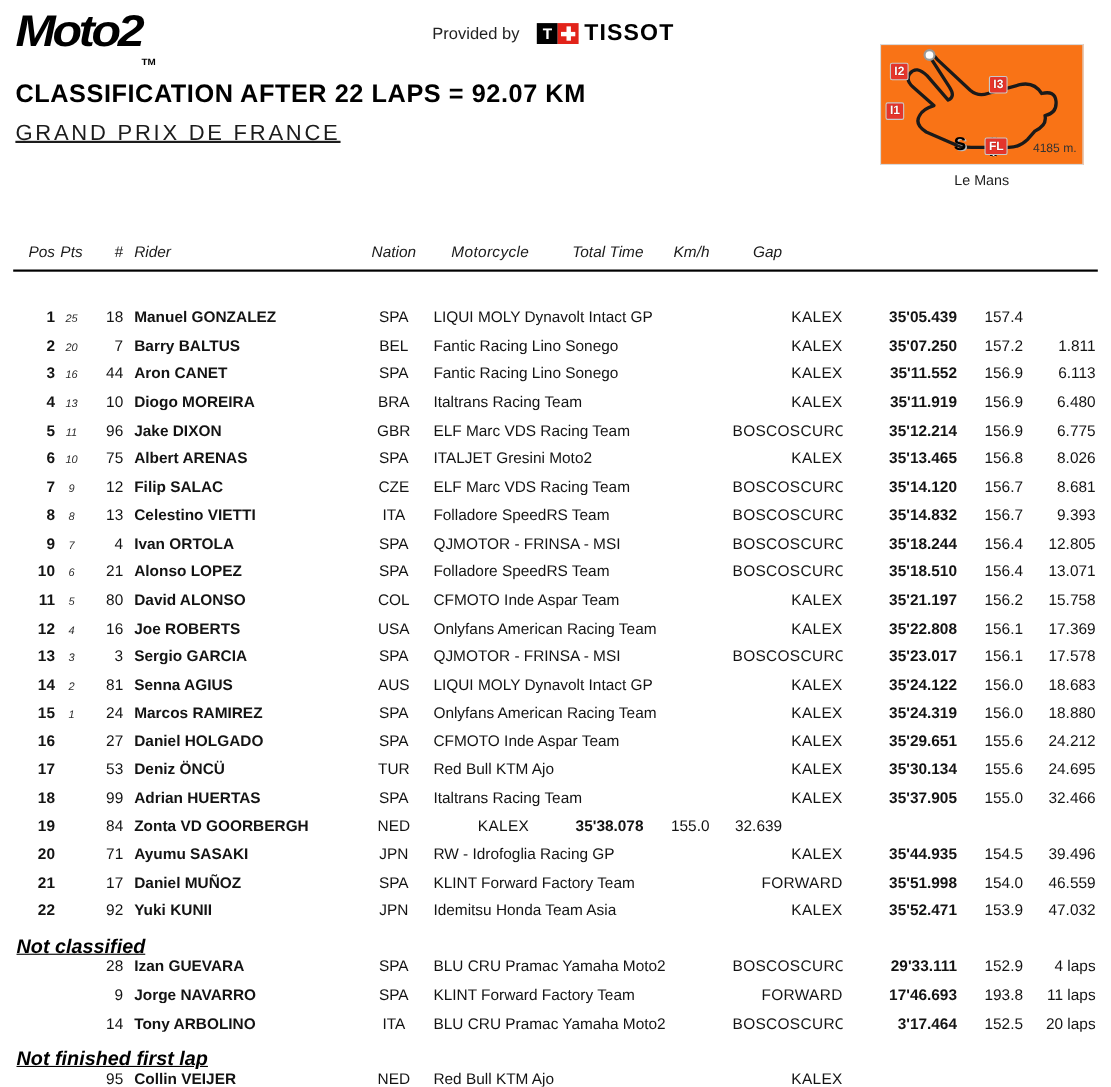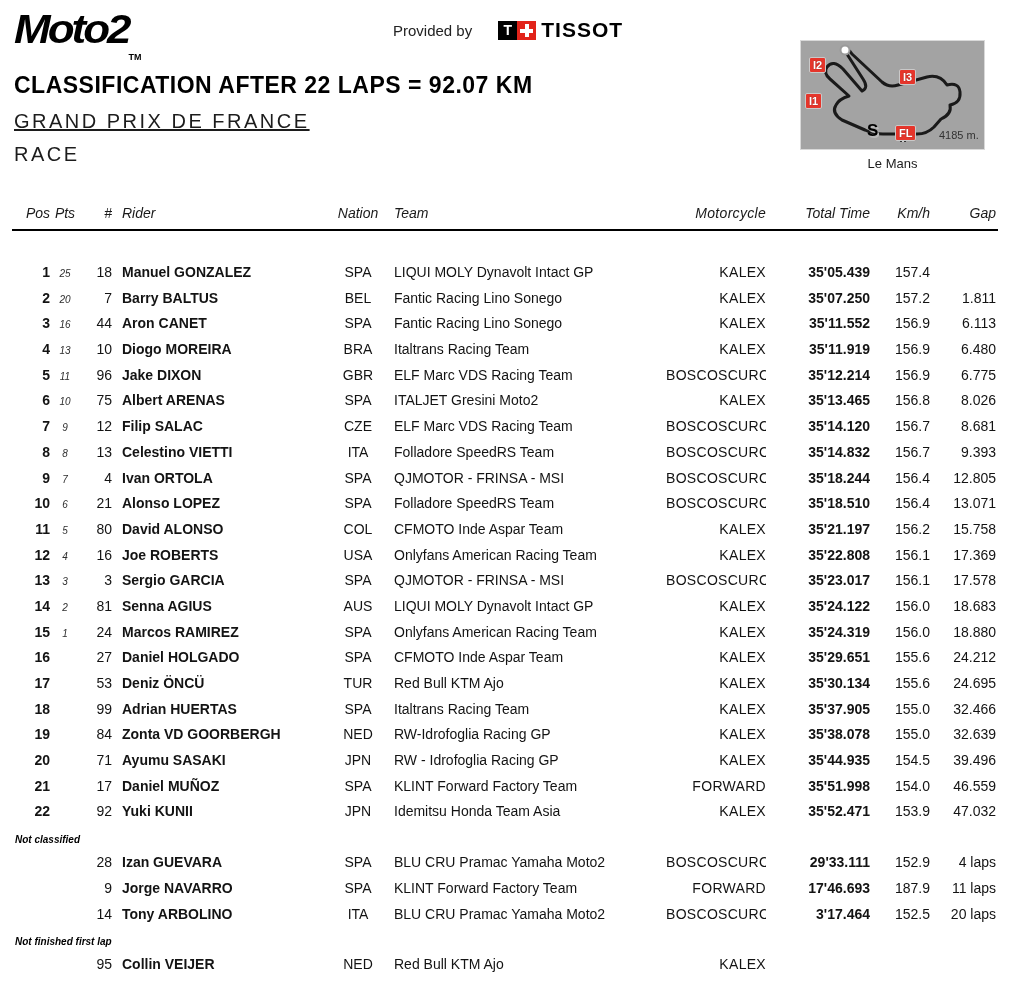--- a/index.html
+++ b/index.html
@@ -11,21 +11,21 @@
   }
   
   .logo {
     position:absolute; left:14px; top:4px;
     font-size:44px; font-weight:900; font-style:italic;
     letter-spacing:-3px; color:#000; transform:scaleY(0.92);
   }
   .logo .tm { font-size:9px; font-weight:700; font-style:normal; letter-spacing:0; vertical-align:-18px; }
   .provided {
     position:absolute; left:393px; top:18px;
-    display:flex; align-items:center; gap:26px;
+    display:flex; align-items:center; gap:16px;
   }
   .provided-label { font-size:15px; color:#222; }
   .tissot { display:flex; align-items:center; gap:0; }
   .tsq {
     width:19px; height:19px; display:flex; align-items:center; justify-content:center;
     background:#000; color:#fff; font-weight:800; font-size:14px;
   }
   .csq { width:19px; height:19px; background:#e2231a; position:relative; }
   .csq::before, .csq::after { content:""; position:absolute; background:#fff; }
   .csq::before { left:8px;  top:3px; width:4px; height:13px; }
@@ -33,21 +33,21 @@
   .tissot-word { font-size:21px; font-weight:800; letter-spacing:1px; margin-left:5px; color:#000; }
 
   .title-block { position:absolute; left:14px; top:72px; }
   .title-main { font-size:23px; font-weight:800; letter-spacing:0.5px; color:#000; }
   .title-sub  { font-size:20px; font-weight:400; letter-spacing:2.5px; margin-top:11px; color:#1c1c1c;text-decoration:underline; }
   .title-race { font-size:20px; font-weight:400; letter-spacing:2.5px; margin-top:10px; color:#1c1c1c; }
 
   
   .trackbox {
     position:absolute; left:800px; top:40px; width:185px; height:110px;
-    background:#a3a3a3; border:1px solid #d9d9d9;
+    background:#f97316; border:1px solid #d9d9d9;
   }
   .trackbox svg { position:absolute; left:0; top:0; }
   .tbadge {
     position:absolute; background:#e5352b; color:#fff; font-weight:800;
     font-size:11px; line-height:14px; padding:0 3px; border-radius:2px;
     text-shadow:0 0 1px #7a0f0a; border:1px solid #c9c9c9;
   }
   .b-i2 { left:8px;  top:16px; }
   .b-i1 { left:4px;  top:52px; }
   .b-i3 { left:98px; top:28px; }
@@ -56,58 +56,57 @@
   .tlen  { position:absolute; left:138px; top:88px; font-size:11px; color:#333; }
   .checker {
     position:absolute; left:99px; top:84px; width:6px; height:17px;
     background:conic-gradient(#000 25%, #fff 0 50%, #000 0 75%, #fff 0);
     background-size:4px 4.2px;
   }
   .trackname { position:absolute; left:800px; top:156px; width:185px; text-align:center; font-size:13px; color:#1c1c1c; }
 
   
   .table-wrap { position:absolute; left:12px; top:205px; width:986px; }
-  .thead { display:flex; align-items:baseline; font-style:italic; font-size:14px; color:#1a1a1a; padding-bottom:8px; border-bottom:2.5px solid #000; }
+  .thead { display:flex; align-items:baseline; font-style:italic; font-size:14px; color:#1a1a1a; padding-bottom:8px; border-bottom:2.5px solid #000;margin-top:16px; }
   .rows { padding-top:33px; }
   .row { display:flex; align-items:baseline; height:25.7px; font-size:14px; color:#131313; }
   .cell { overflow:hidden; white-space:nowrap; }
   .c-pos   { width:38px;  text-align:right; }
   .c-pts   { width:30px;  text-align:center; }
   .c-num   { width:32px;  text-align:right; }
   .c-rider { width:223px; text-align:left; padding-left:10px; }
   .c-nation{ width:46px;  text-align:center; }
   .c-team  { width:285px; text-align:left; padding-left:13px; }
   .c-moto  { width:100px; text-align:right; letter-spacing:0.3px; }
   .c-time  { width:104px; text-align:right; }
   .c-kmh   { width:60px;  text-align:right; }
   .c-gap   { width:66px;  text-align:right; }
   .row .c-pos   { font-weight:700; }
   .row .c-pts   { font-size:10px; font-style:italic; color:#2e2e2e; }
   .row .c-rider { font-weight:700; }
   .row .c-time  { font-weight:700; }
-  .section-label { font-size:10px; font-weight:700; font-style:italic; color:#000; margin:5px 0 3px 3px; height:17px; }
+  .section-label { font-size:18px; font-weight:700; font-style:italic; color:#000; margin:5px 0 3px 3px; height:17px;text-decoration:underline; }
 </style>
 </head>
 <body>
 
 <div class="logo"><span>Moto2</span><span class="tm">TM</span></div>
 
 <div class="provided">
   <span class="provided-label">Provided by</span>
   <span class="tissot">
     <span class="tsq">T</span>
     <span class="csq"></span>
     <span class="tissot-word">TISSOT</span>
   </span>
 </div>
 
 <div class="title-block">
   <div class="title-main">CLASSIFICATION AFTER 22 LAPS = 92.07 KM</div>
   <div class="title-sub">GRAND PRIX DE FRANCE</div>
-  <div class="title-race">RACE</div>
 </div>
 
 <div class="trackbox">
   <svg width="185" height="110" viewBox="0 0 185 110">
     <path d="M 44 10
              L 62 38 Q 68 47 61 50 L 42 28
              Q 32 18 26 26 Q 22 32 29 38 L 48 55
              Q 38 58 35 64 Q 30 72 41 79
              L 64 89 Q 72 93 82 93 L 116 93
              Q 126 93 133 86 L 140 78
@@ -127,21 +126,20 @@
 </div>
 <div class="trackname">Le Mans</div>
 
 <div class="table-wrap">
   <div class="thead" id="thead">
       <div class="cell c-pos">Pos</div>
       <div class="cell c-pts">Pts</div>
       <div class="cell c-num">#</div>
       <div class="cell c-rider">Rider</div>
       <div class="cell c-nation">Nation</div>
-      <div class="cell c-team">Team</div>
       <div class="cell c-moto">Motorcycle</div>
       <div class="cell c-time">Total Time</div>
       <div class="cell c-kmh">Km/h</div>
       <div class="cell c-gap">Gap</div>
     </div>
   <div class="rows" id="rows">
       <div class="row">
         <div class="cell c-pos">1</div>
         <div class="cell c-pts">25</div>
         <div class="cell c-num">18</div>
@@ -356,21 +354,20 @@
         <div class="cell c-time">35'37.905</div>
         <div class="cell c-kmh">155.0</div>
         <div class="cell c-gap">32.466</div>
       </div>
       <div class="row">
         <div class="cell c-pos">19</div>
         <div class="cell c-pts"></div>
         <div class="cell c-num">84</div>
         <div class="cell c-rider">Zonta VD GOORBERGH</div>
         <div class="cell c-nation">NED</div>
-        <div class="cell c-team">RW-Idrofoglia Racing GP</div>
         <div class="cell c-moto">KALEX</div>
         <div class="cell c-time">35'38.078</div>
         <div class="cell c-kmh">155.0</div>
         <div class="cell c-gap">32.639</div>
       </div>
       <div class="row">
         <div class="cell c-pos">20</div>
         <div class="cell c-pts"></div>
         <div class="cell c-num">71</div>
         <div class="cell c-rider">Ayumu SASAKI</div>
@@ -420,21 +417,21 @@
       </div>
       <div class="row">
         <div class="cell c-pos"></div>
         <div class="cell c-pts"></div>
         <div class="cell c-num">9</div>
         <div class="cell c-rider">Jorge NAVARRO</div>
         <div class="cell c-nation">SPA</div>
         <div class="cell c-team">KLINT Forward Factory Team</div>
         <div class="cell c-moto">FORWARD</div>
         <div class="cell c-time">17'46.693</div>
-        <div class="cell c-kmh">187.9</div>
+        <div class="cell c-kmh">193.8</div>
         <div class="cell c-gap">11 laps</div>
       </div>
       <div class="row">
         <div class="cell c-pos"></div>
         <div class="cell c-pts"></div>
         <div class="cell c-num">14</div>
         <div class="cell c-rider">Tony ARBOLINO</div>
         <div class="cell c-nation">ITA</div>
         <div class="cell c-team">BLU CRU Pramac Yamaha Moto2</div>
         <div class="cell c-moto">BOSCOSCURO</div>

